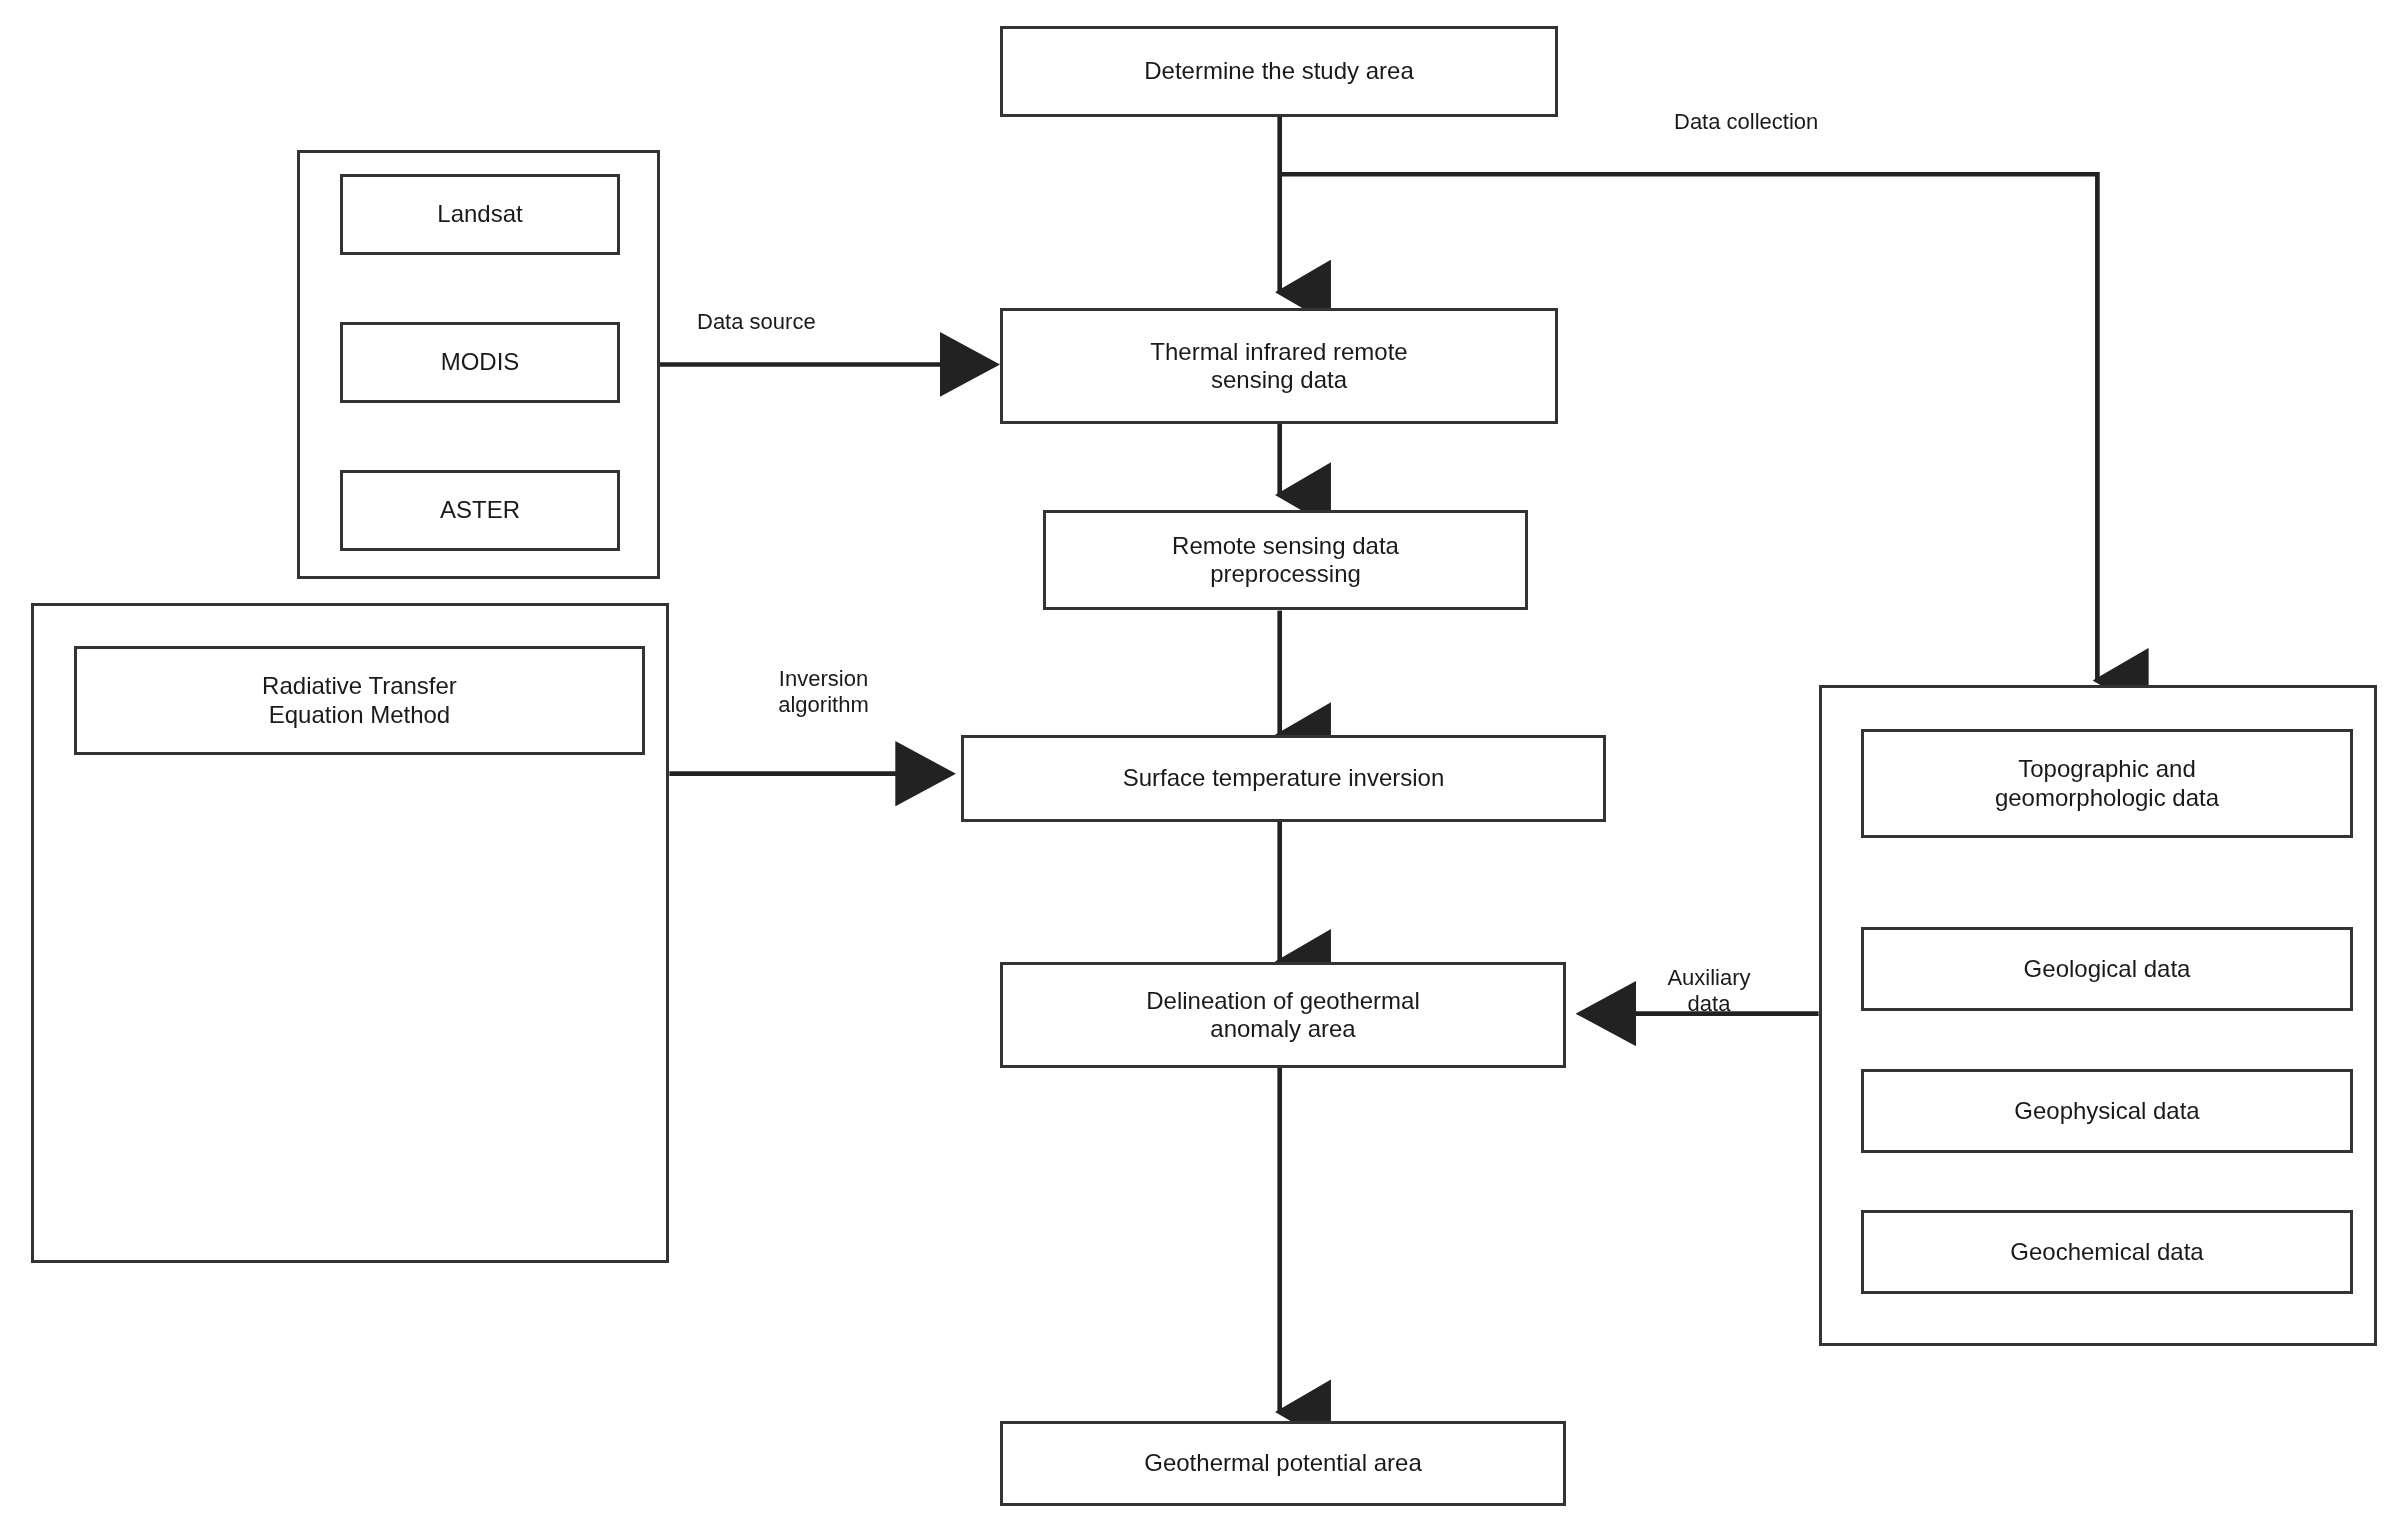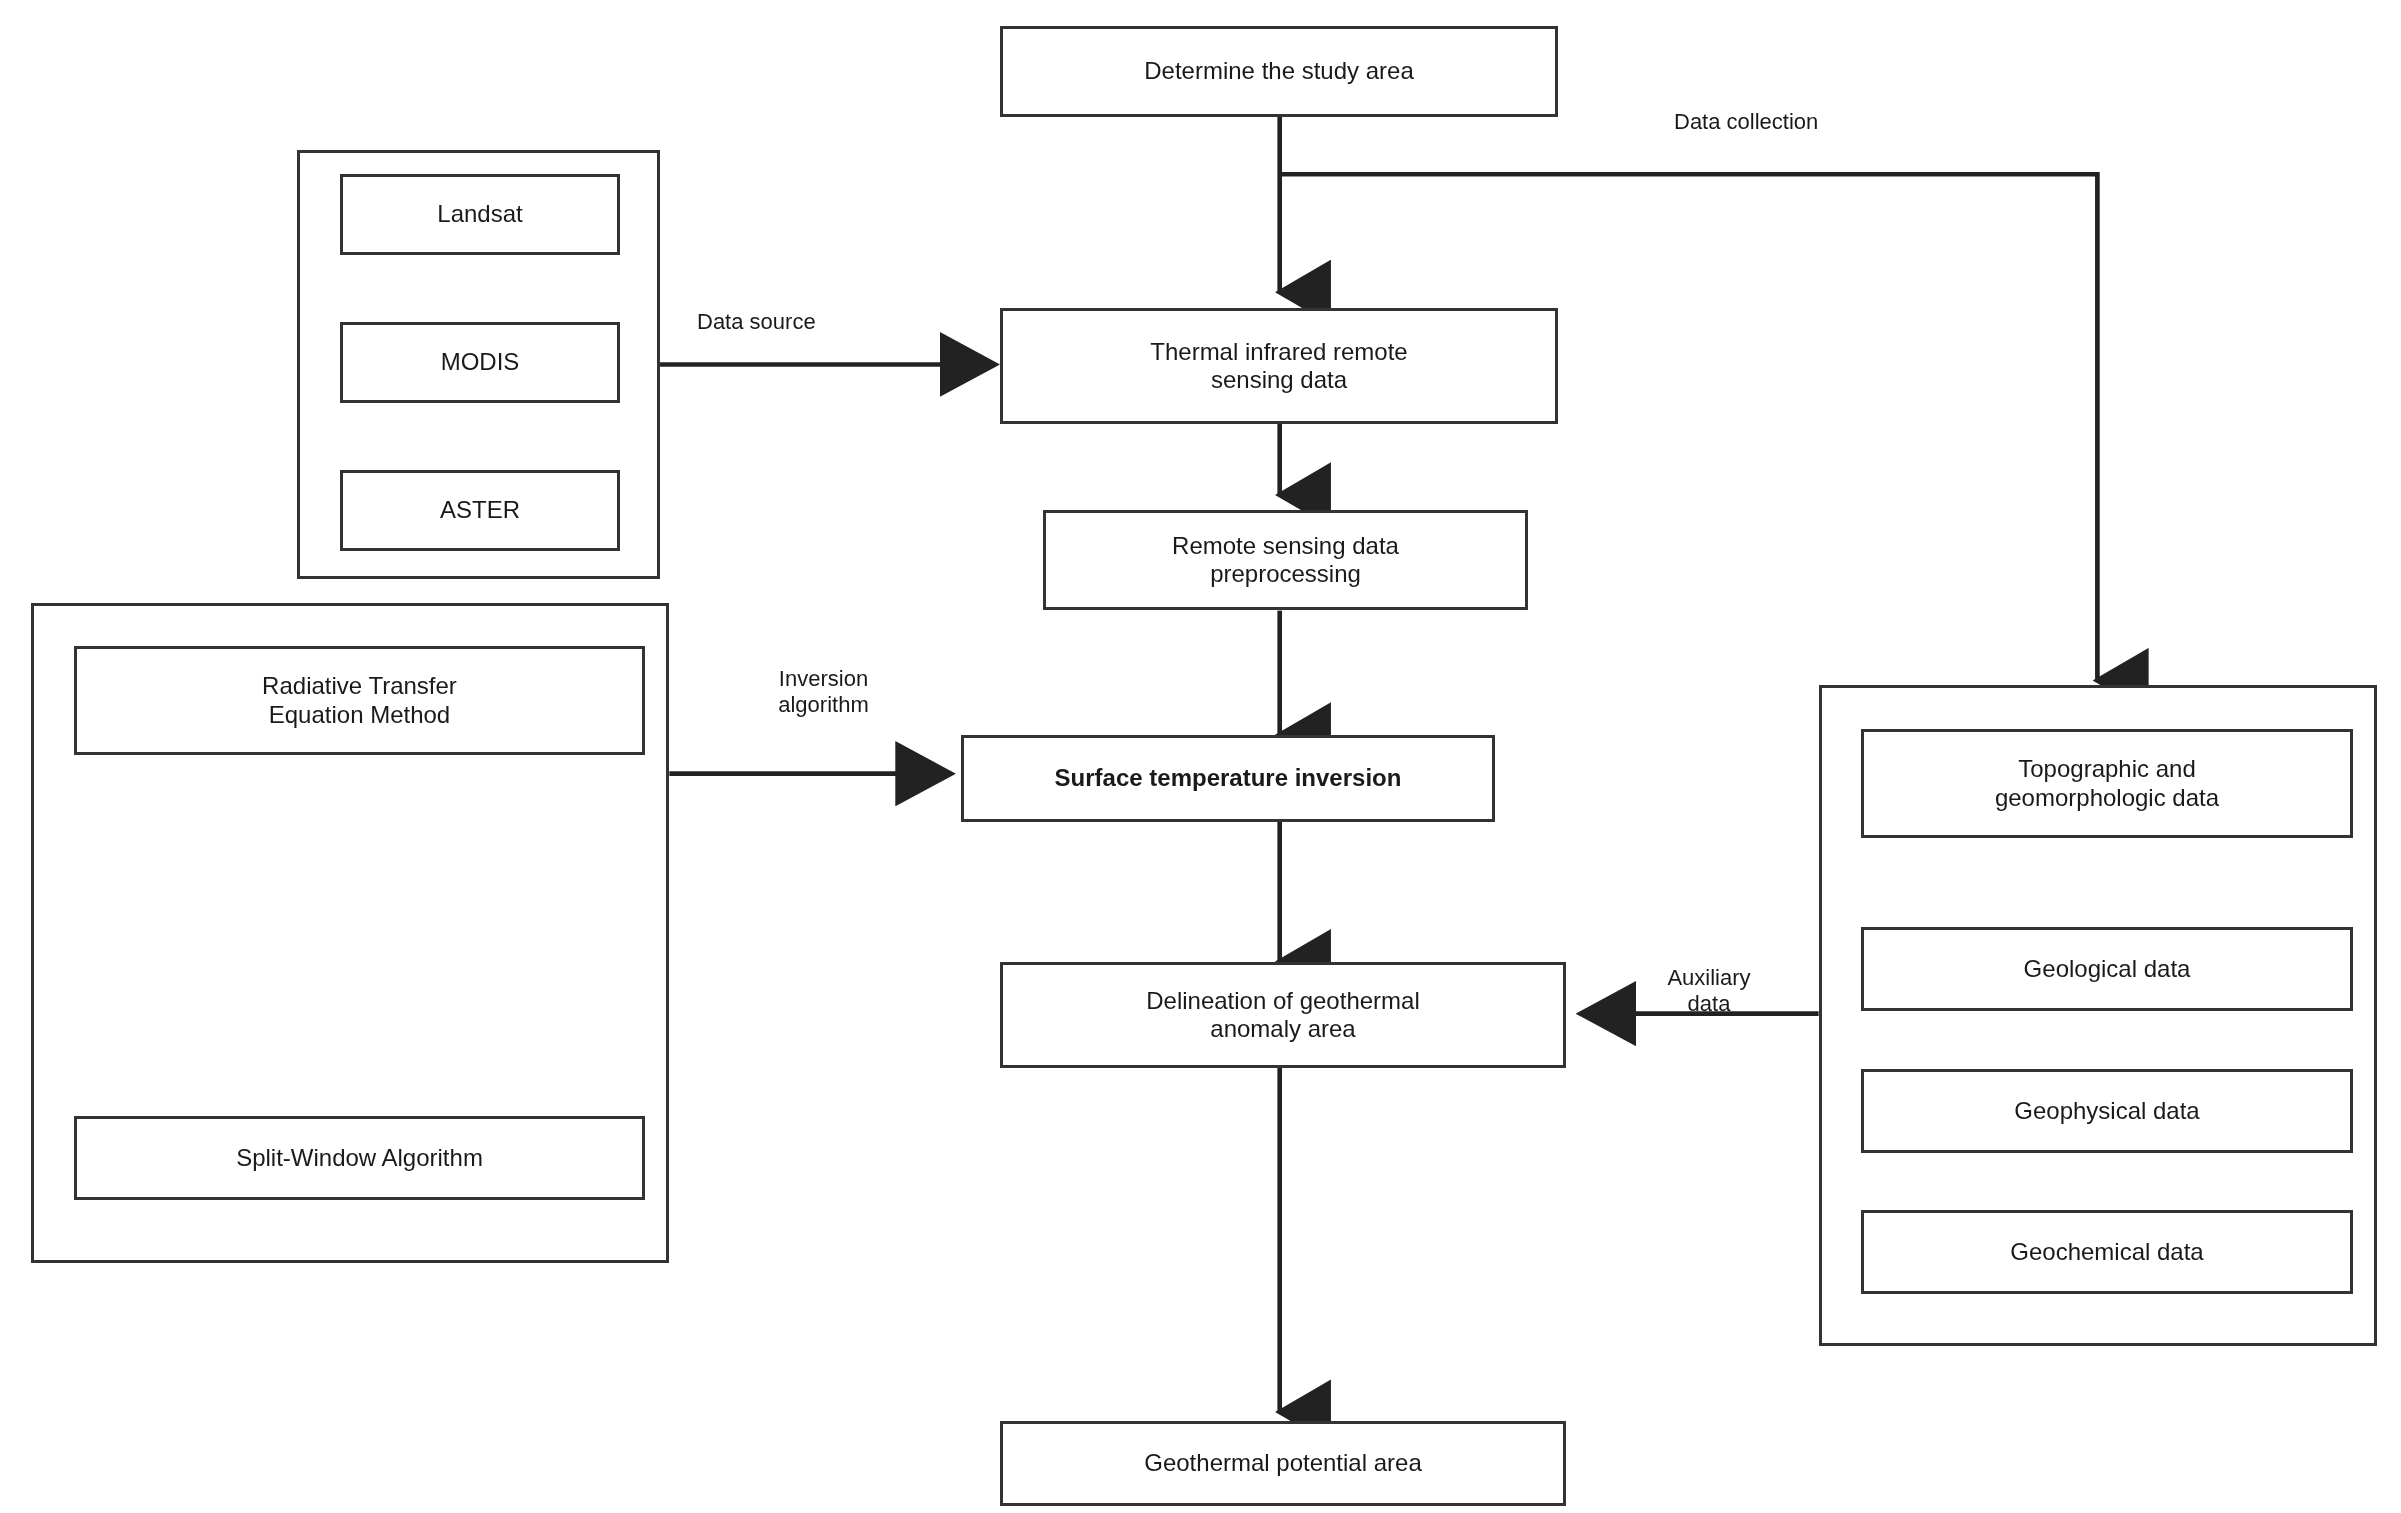--- a/index.html
+++ b/index.html
@@ -97,21 +97,21 @@
   <div class="node" style="left:1000px; top:308px; width:558px; height:116px; white-space:pre-line;">
     <span style="white-space:pre-line;">Thermal infrared remote
 sensing data</span>
   </div>
 
   <div class="node" style="left:1043px; top:510px; width:485px; height:100px; white-space:pre-line;">
     <span style="white-space:pre-line;">Remote sensing data
 preprocessing</span>
   </div>
 
-  <div class="node" style="left:961px; top:735px; width:534px; height:87px;font-weight:bold;">
+  <div class="node" style="left:961px; top:735px; width:645px; height:87px;">
     <span>Surface temperature inversion</span>
   </div>
 
   <div class="node" style="left:1000px; top:962px; width:566px; height:106px; white-space:pre-line;">
     <span style="white-space:pre-line;">Delineation of geothermal
 anomaly area</span>
   </div>
 
   <div class="node" style="left:1000px; top:1421px; width:566px; height:85px;">
     <span>Geothermal potential area</span>
@@ -135,23 +135,20 @@
   <div class="group-box" style="left:31px; top:603px; width:638px; height:660px;">
   </div>
 
   <div class="node" style="left:74px; top:646px; width:571px; height:109px; white-space:pre-line;align-items:center;">
     <span style="white-space:pre-line;">Radiative Transfer
 Equation  Method</span>
   </div>
 
 
 
-  <div class="node" style="left:74px; top:1116px; width:571px; height:84px;">
-    <span>Split-Window Algorithm</span>
-  </div>
 
   <div class="group-box" style="left:1819px; top:685px; width:558px; height:661px;">
   </div>
 
   <div class="node" style="left:1861px; top:729px; width:492px; height:109px; white-space:pre-line;">
     <span style="white-space:pre-line;">Topographic and
 geomorphologic data</span>
   </div>
 
   <div class="node" style="left:1861px; top:927px; width:492px; height:84px;">

